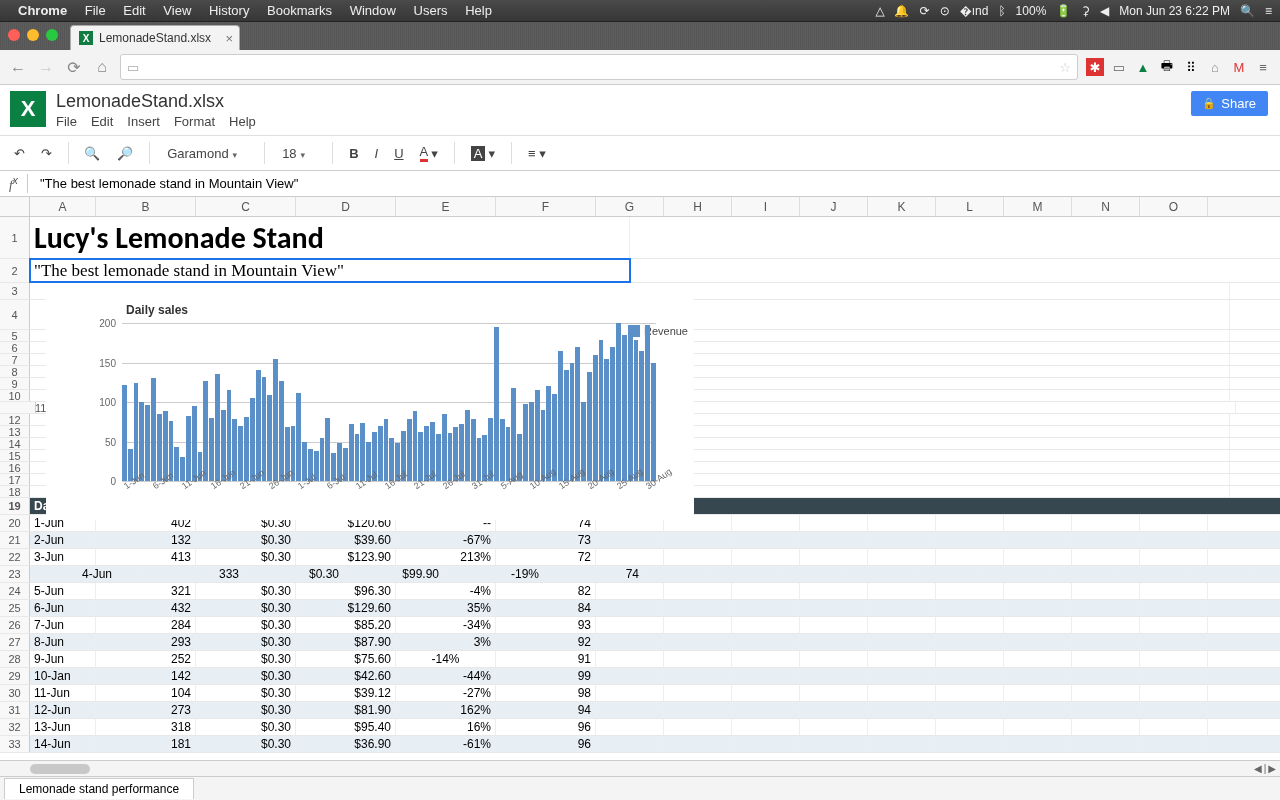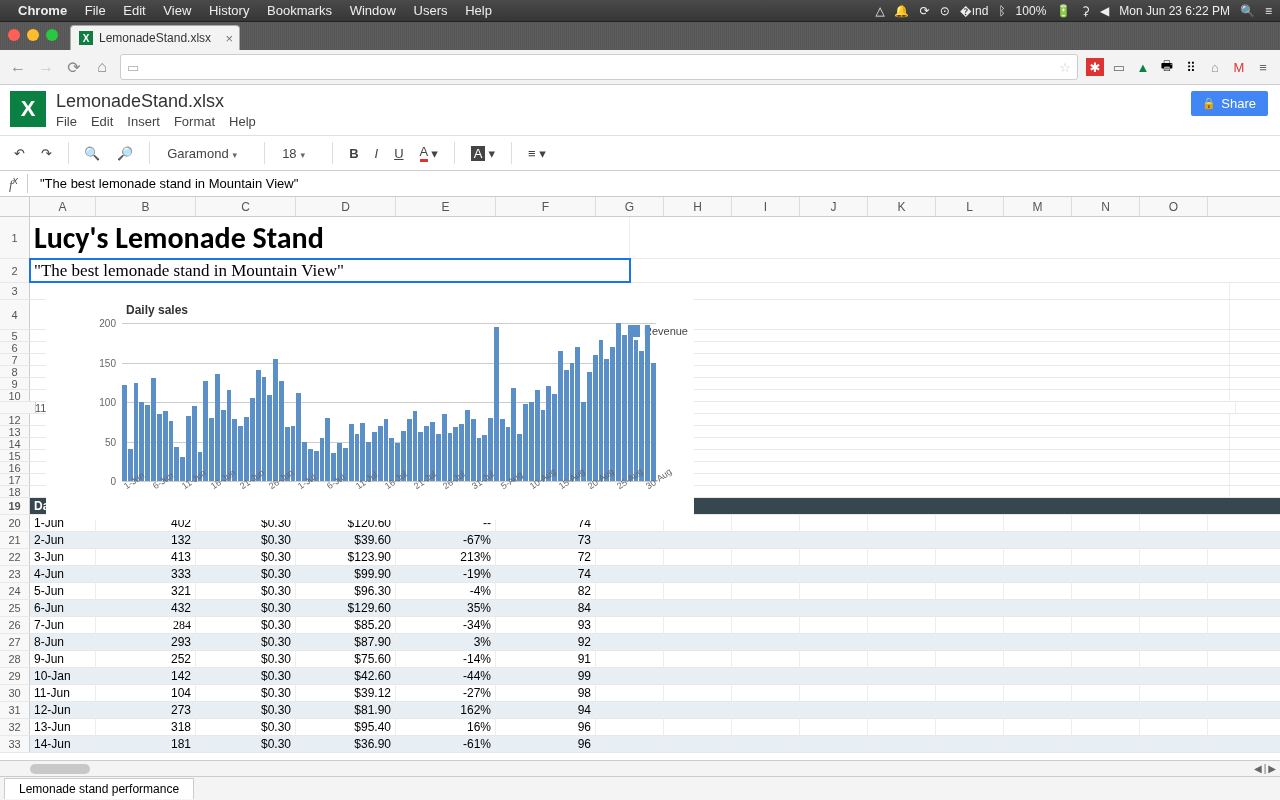--- a/index.html
+++ b/index.html
@@ -360,21 +360,21 @@
             <div class="cell " style="width: 68px;"></div>
             <div class="cell " style="width: 68px;"></div>
             <div class="cell " style="width: 68px;"></div>
             <div class="cell " style="width: 68px;"></div>
             <div class="cell " style="width: 68px;"></div>
             <div class="cell " style="width: 68px;"></div>
             <div class="cell " style="width: 68px;"></div>
           </div>
           <div class="row striped">
             <div class="rowhdr">23</div>
-            <div class="cell " style="width: 66px;">4-Jun</div>
+            <div class="cell " style="width: 66px; margin-left: 48px;">4-Jun</div>
             <div class="cell num" style="width: 100px;">333</div>
             <div class="cell num" style="width: 100px;">$0.30</div>
             <div class="cell num" style="width: 100px;">$99.90</div>
             <div class="cell num" style="width: 100px;">-19%</div>
             <div class="cell num" style="width: 100px;">74</div>
             <div class="cell " style="width: 68px;"></div>
             <div class="cell " style="width: 68px;"></div>
             <div class="cell " style="width: 68px;"></div>
             <div class="cell " style="width: 68px;"></div>
             <div class="cell " style="width: 68px;"></div>
@@ -415,21 +415,21 @@
             <div class="cell " style="width: 68px;"></div>
             <div class="cell " style="width: 68px;"></div>
             <div class="cell " style="width: 68px;"></div>
             <div class="cell " style="width: 68px;"></div>
             <div class="cell " style="width: 68px;"></div>
             <div class="cell " style="width: 68px;"></div>
           </div>
           <div class="row ">
             <div class="rowhdr">26</div>
             <div class="cell " style="width: 66px;">7-Jun</div>
-            <div class="cell num" style="width: 100px; font-family: Liberation Serif, serif;">284</div>
+            <div class="cell num" style="width: 100px;">284</div>
             <div class="cell num" style="width: 100px;">$0.30</div>
             <div class="cell num" style="width: 100px;">$85.20</div>
             <div class="cell num" style="width: 100px;">-34%</div>
             <div class="cell num" style="width: 100px;">93</div>
             <div class="cell " style="width: 68px;"></div>
             <div class="cell " style="width: 68px;"></div>
             <div class="cell " style="width: 68px;"></div>
             <div class="cell " style="width: 68px;"></div>
             <div class="cell " style="width: 68px;"></div>
             <div class="cell " style="width: 68px;"></div>
@@ -454,21 +454,21 @@
             <div class="cell " style="width: 68px;"></div>
             <div class="cell " style="width: 68px;"></div>
             <div class="cell " style="width: 68px;"></div>
           </div>
           <div class="row ">
             <div class="rowhdr">28</div>
             <div class="cell " style="width: 66px;">9-Jun</div>
             <div class="cell num" style="width: 100px;">252</div>
             <div class="cell num" style="width: 100px;">$0.30</div>
             <div class="cell num" style="width: 100px;">$75.60</div>
-            <div class="cell num" style="width: 100px;">-14%</div>
+            <div class="cell num" style="width: 100px; text-align: center;">-14%</div>
             <div class="cell num" style="width: 100px;">91</div>
             <div class="cell " style="width: 68px;"></div>
             <div class="cell " style="width: 68px;"></div>
             <div class="cell " style="width: 68px;"></div>
             <div class="cell " style="width: 68px;"></div>
             <div class="cell " style="width: 68px;"></div>
             <div class="cell " style="width: 68px;"></div>
             <div class="cell " style="width: 68px;"></div>
             <div class="cell " style="width: 68px;"></div>
             <div class="cell " style="width: 68px;"></div>

